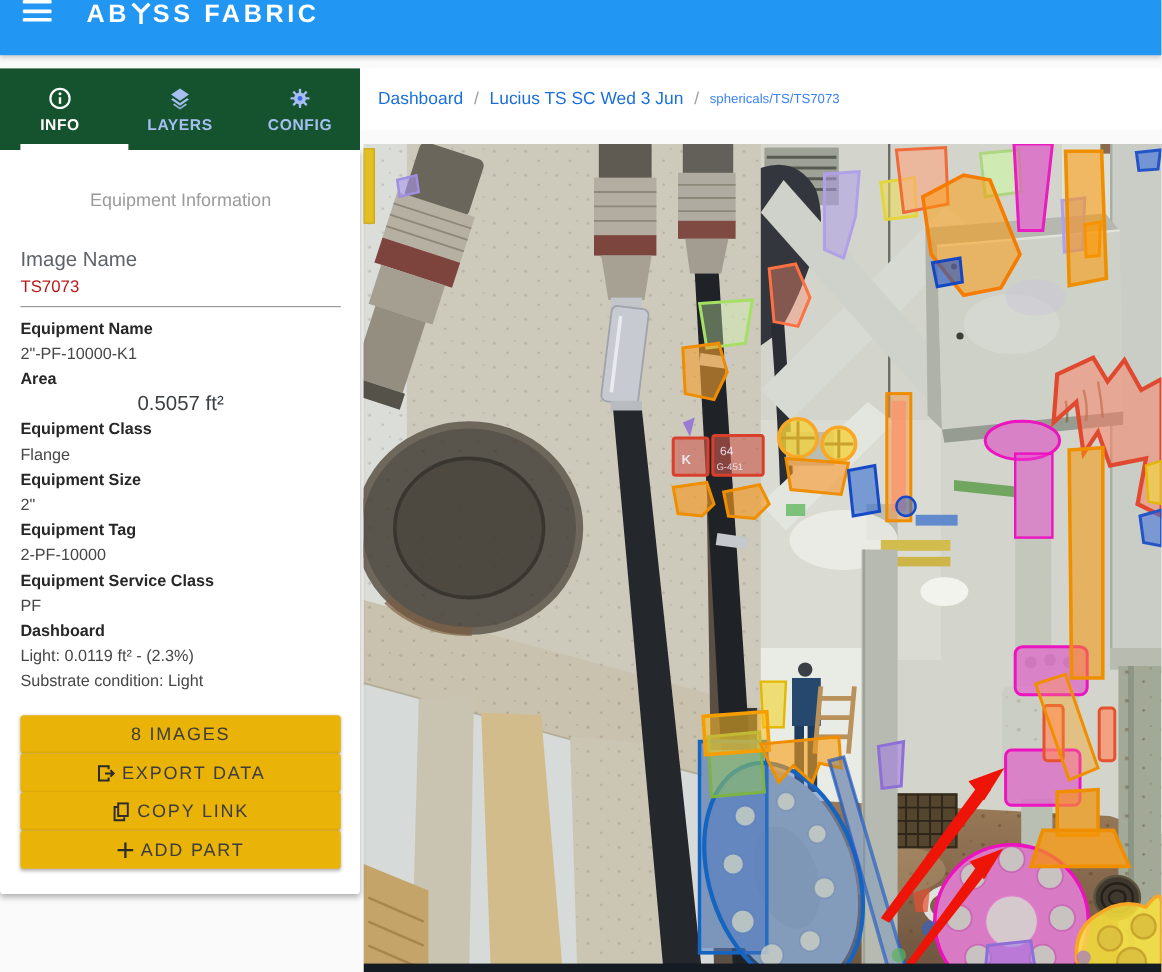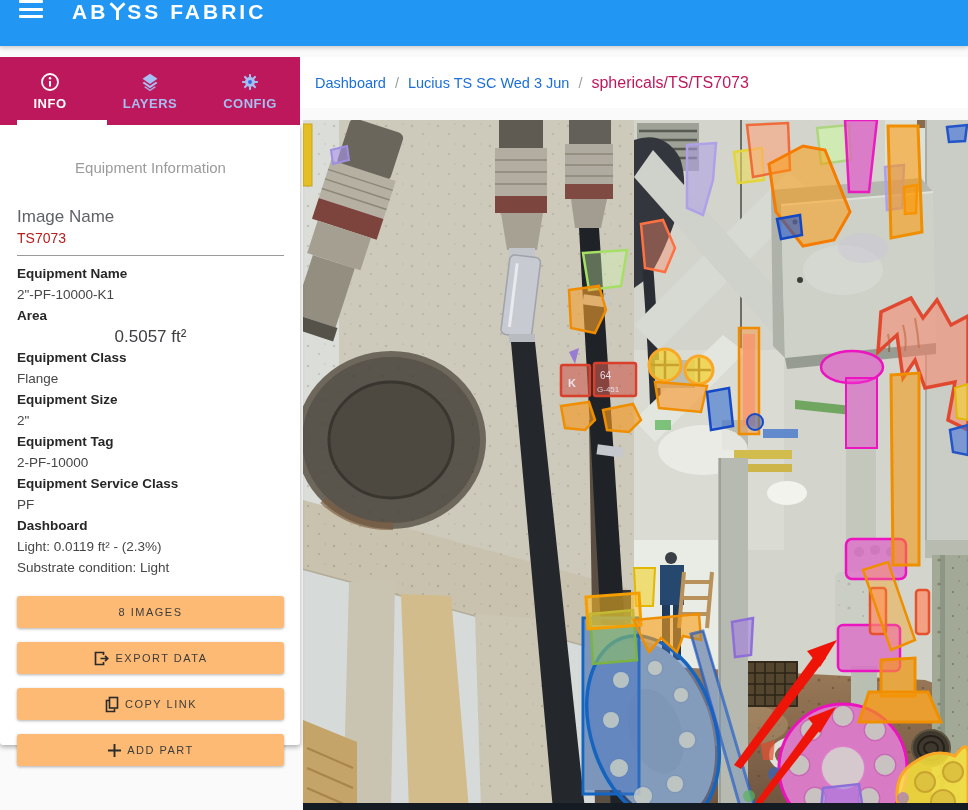--- a/index.html
+++ b/index.html
@@ -13,21 +13,21 @@
     background:#2196F3;display:flex;align-items:flex-start;z-index:40;
     box-shadow:0 2px 4px rgba(0,0,0,.18);
   }
   .hamburger{width:24px;height:18px;margin-left:19px;display:flex;flex-direction:column;justify-content:space-between;cursor:pointer;}
   .hamburger span{display:block;height:3px;background:#fff;border-radius:1px;}
   .logo{margin-left:29px;display:flex;align-items:center;color:#fff;font-weight:bold;font-size:21px;letter-spacing:3px;}
   .logo svg{margin:0 1px 2px 1px;}
   
   .tabbar{
     position:absolute;top:57px;left:0;width:300px;height:68px;
-    background:#be185d;display:flex;z-index:30;
+    background:#14532d;display:flex;z-index:30;
   }
   .tab{flex:1;display:flex;flex-direction:column;align-items:center;justify-content:center;gap:4px;cursor:pointer;
        color:#A6BFF2;font-size:13px;font-weight:bold;letter-spacing:.5px;}
   .tab.active{color:#fff;}
   .tab-indicator{position:absolute;bottom:0;left:17px;width:90px;height:5px;background:#fff;}
   
   .panel{
     position:absolute;top:125px;left:0;width:300px;height:620px;
     background:#fff;z-index:20;border-radius:0 0 3px 3px;
     box-shadow:0 2px 5px rgba(0,0,0,.32);box-sizing:border-box;
@@ -36,34 +36,34 @@
   .panel-title{font-size:15px;color:#9B9B9B;line-height:15px;text-align:center;}
   .img-name-label{margin-top:33px;font-size:17px;color:#5F6368;line-height:18px;}
   .img-name-value{margin-top:5px;font-size:14px;color:#b91c1c;line-height:15px;
     padding-bottom:9px;border-bottom:1px solid #999;width:267px;}
   .fields{margin-top:7px;}
   .frow .flabel{font-size:13.5px;font-weight:bold;color:#272727;line-height:21px;}
   .frow .fvalue{font-size:13.5px;color:#464646;line-height:21px;}
   .frow .fvalue.big{font-size:17px;color:#3C4043;text-align:center;}
   .btns{margin-top:18px;}
   .pbtn{
-    width:267px;height:32px;margin-bottom:14px;border:none;border-radius:3px;
-    background:#fdba74;box-shadow:0 1px 3px rgba(0,0,0,.30);
+    width:267px;height:32px;margin-bottom:0;border:none;border-radius:3px;
+    background:#eab308;box-shadow:0 1px 3px rgba(0,0,0,.30);
     display:flex;align-items:center;justify-content:center;gap:5px;
-    font-family:"Liberation Sans",sans-serif;font-size:11px;letter-spacing:1.5px;color:#3C3C3C;cursor:pointer;
+    font-family:"Liberation Sans",sans-serif;font-size:15px;letter-spacing:1.5px;color:#3C3C3C;cursor:pointer;
   }
   .pbtn svg{flex:0 0 auto;}
   
   .crumbbar{
     position:absolute;top:57px;left:300px;width:668px;height:51px;
     background:#fff;display:flex;align-items:center;padding-left:15px;box-sizing:border-box;
   }
   .crumbbar .link{color:#1B6FDB;font-size:14.5px;cursor:pointer;}
   .crumbbar .sep{color:#9aa0a6;font-size:14.5px;margin:0 9px;}
-  .crumbbar .current{color:#be185d;font-size:16px;}
+  .crumbbar .current{color:#3b82f6;font-size:11px;}
   
   .viewer{position:absolute;top:120px;left:303px;width:665px;height:690px;}
   .viewer svg{display:block;}
 </style>
 </head>
 <body>
 
 <div class="topbar">
   <div class="hamburger">
     <span></span>

